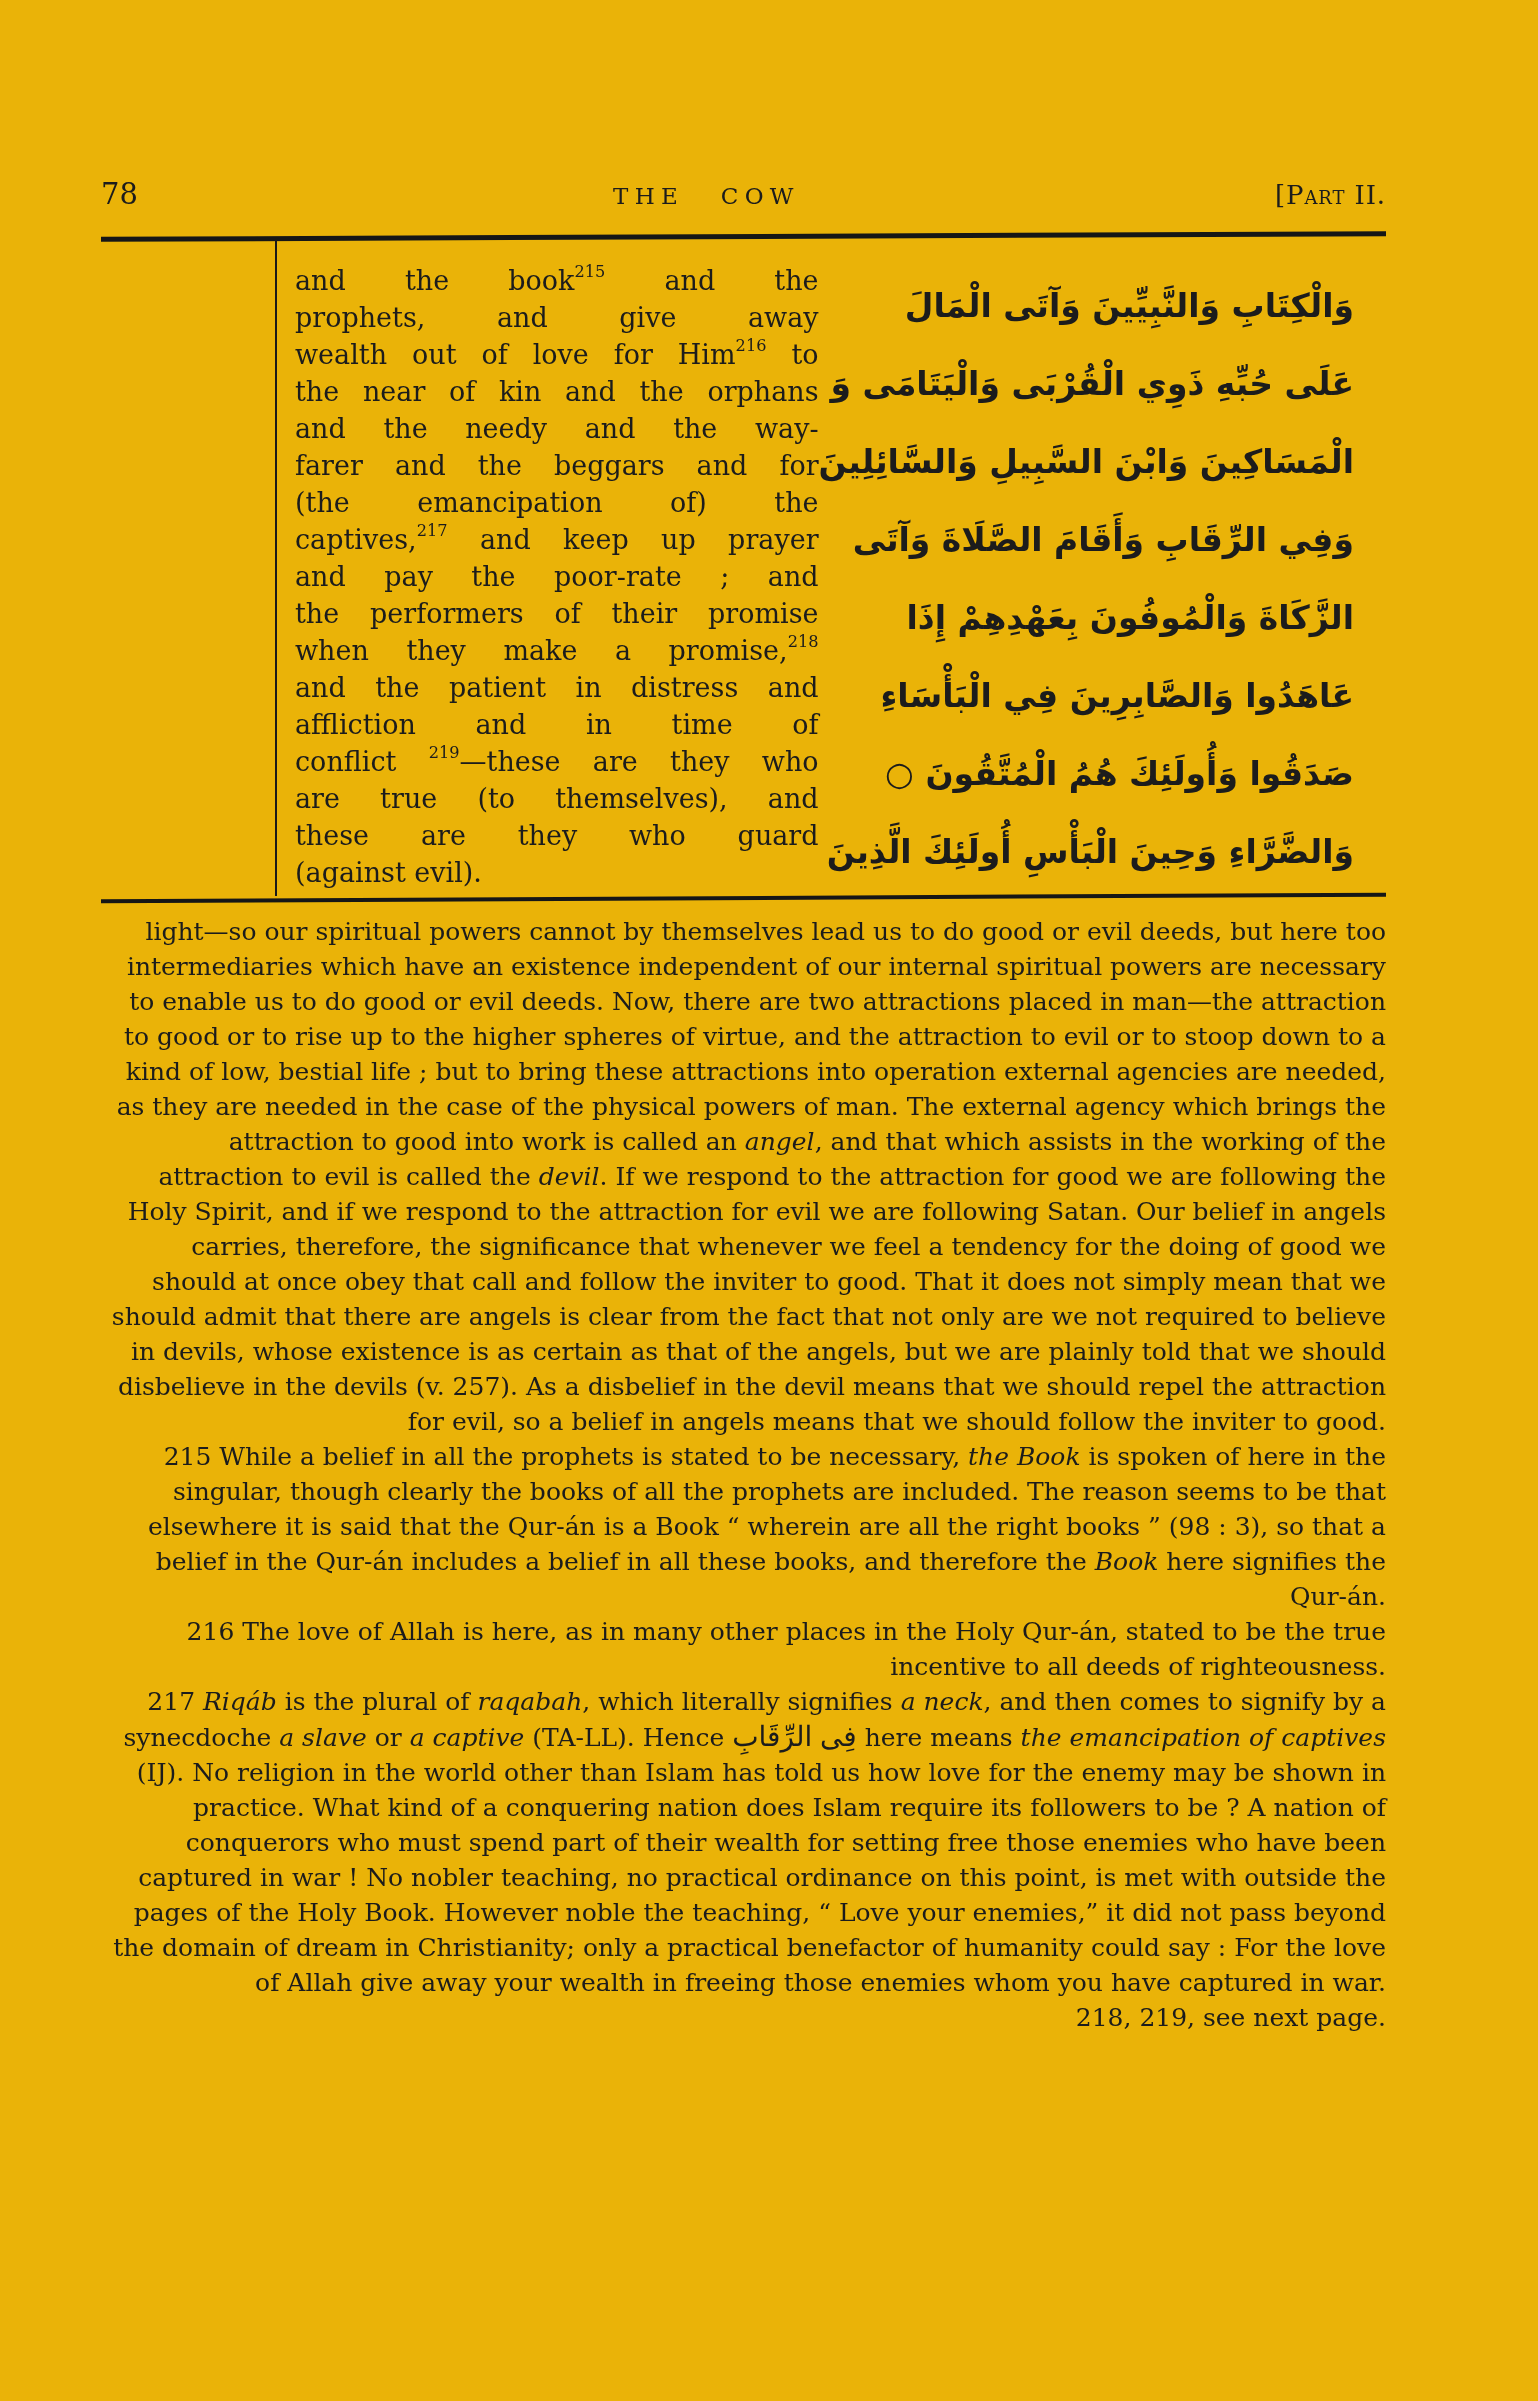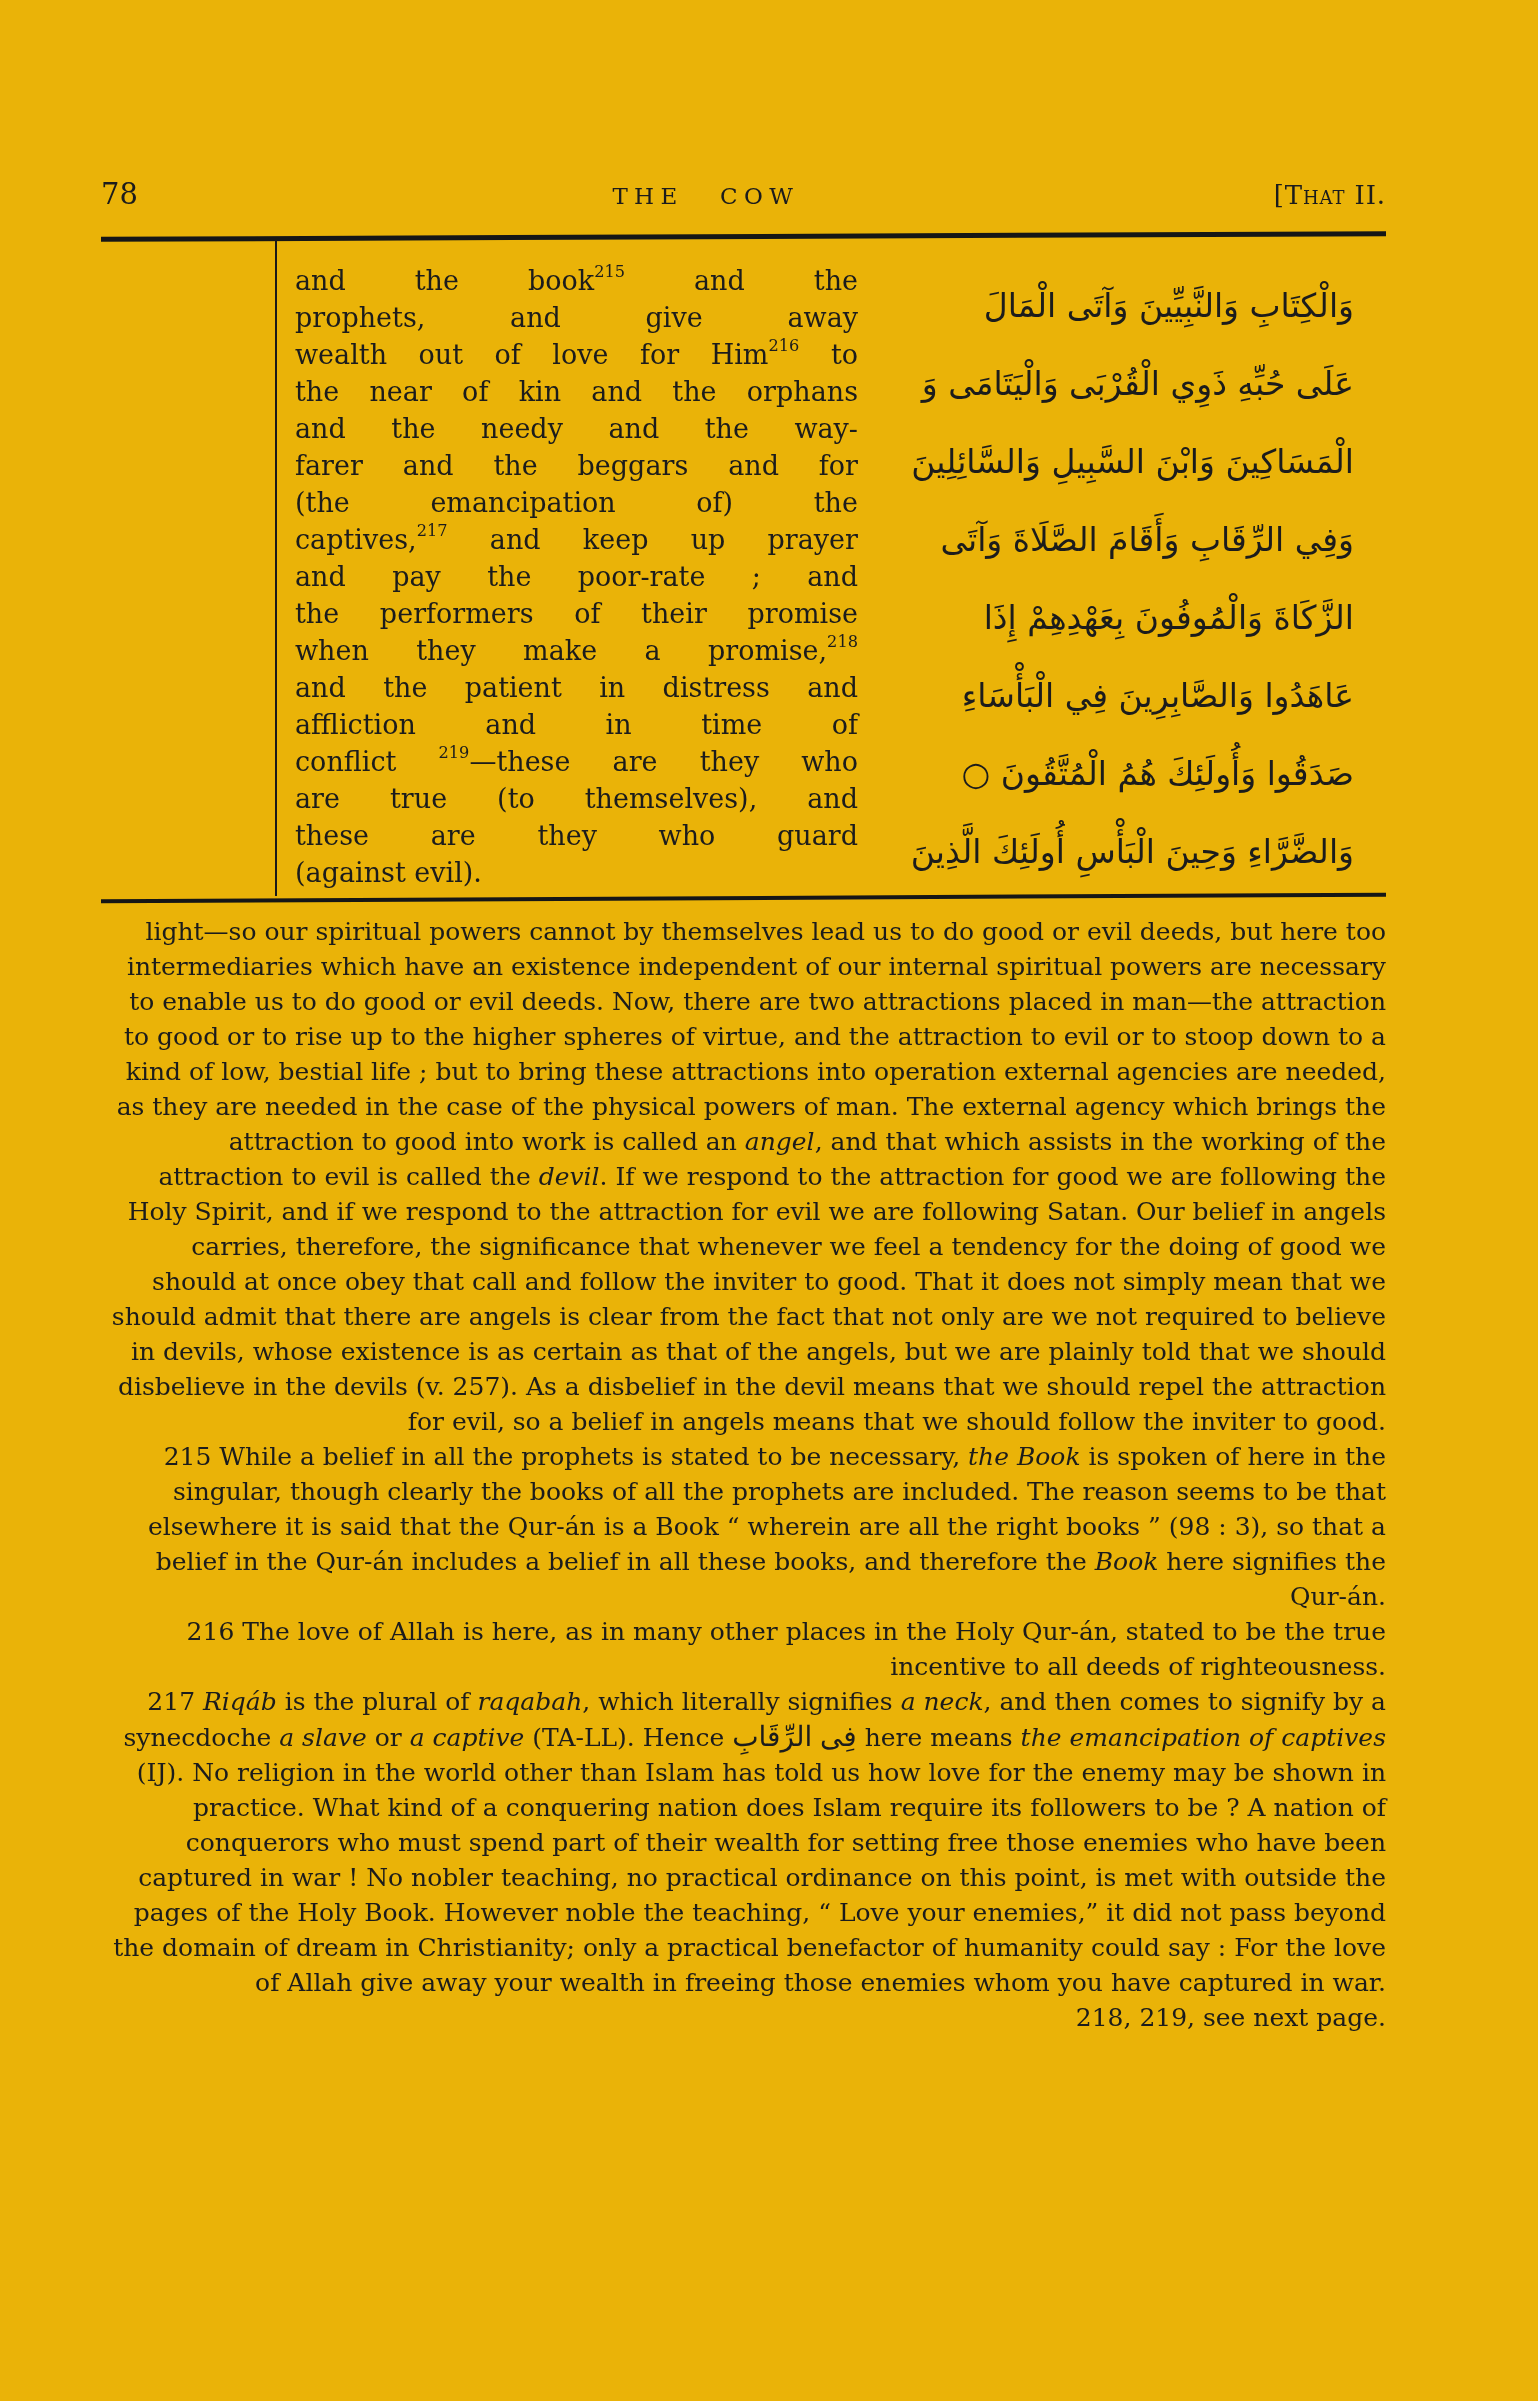--- a/index.html
+++ b/index.html
@@ -43,21 +43,21 @@
   .v-line { text-align:justify; text-align-last:justify; }
   .v-line:last-child { text-align-last:left; }
   .v-line sup { font-size:0.6em; line-height:0; position:relative; top:-0.15em; }
   .verse-arabic-column {
     flex:1; box-sizing:border-box;
     direction:rtl; text-align:right;
     padding:27px 32px 0 0;
     font-family:"DejaVu Sans", sans-serif;
     font-size:33px; line-height:78px;
   }
-  .ar-line { white-space:nowrap; }
+  .ar-line { white-space:nowrap;font-weight:bold; }
   
   .rule-mid {
     position:absolute; left:101px; top:896px; width:1285px; height:3.6px;
     background:#161616; transform:rotate(-0.3deg);
   }
   
   .commentary {
     position:absolute; left:101px; top:914px; width:1285px;
     font-size:25px; line-height:35px; text-align:justify;
   }
@@ -71,21 +71,21 @@
   .footer-note { margin-top:12.5px; text-indent:41px; text-align:left; }
 </style>
 </head>
 <body>
 
 <div class="page">
 
   <div class="header">
     <span class="page-number">78</span>
     <span class="running-title">THE COW</span>
-    <span class="part-label">[That II.</span>
+    <span class="part-label">[Part II.</span>
   </div>
 
   <div class="rule-top"></div>
 
   <div class="verse-section">
     <div class="verse-english-column">
         <div class="v-line"><span>and the book</span><sup>215</sup><span> and the</span></div>
         <div class="v-line"><span>prophets, and give away</span></div>
         <div class="v-line"><span>wealth out of love for Him</span><sup>216</sup><span> to</span></div>
         <div class="v-line"><span>the near of kin and the orphans</span></div>

